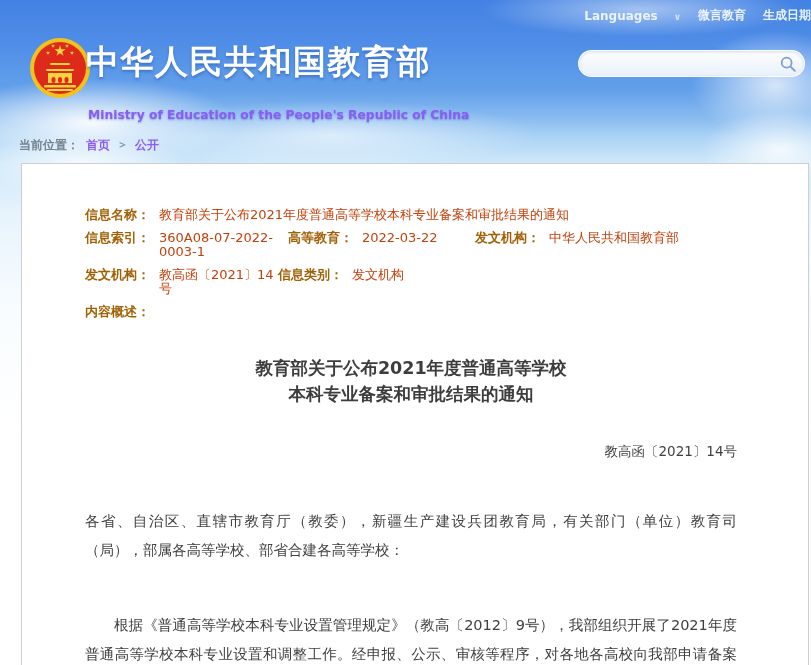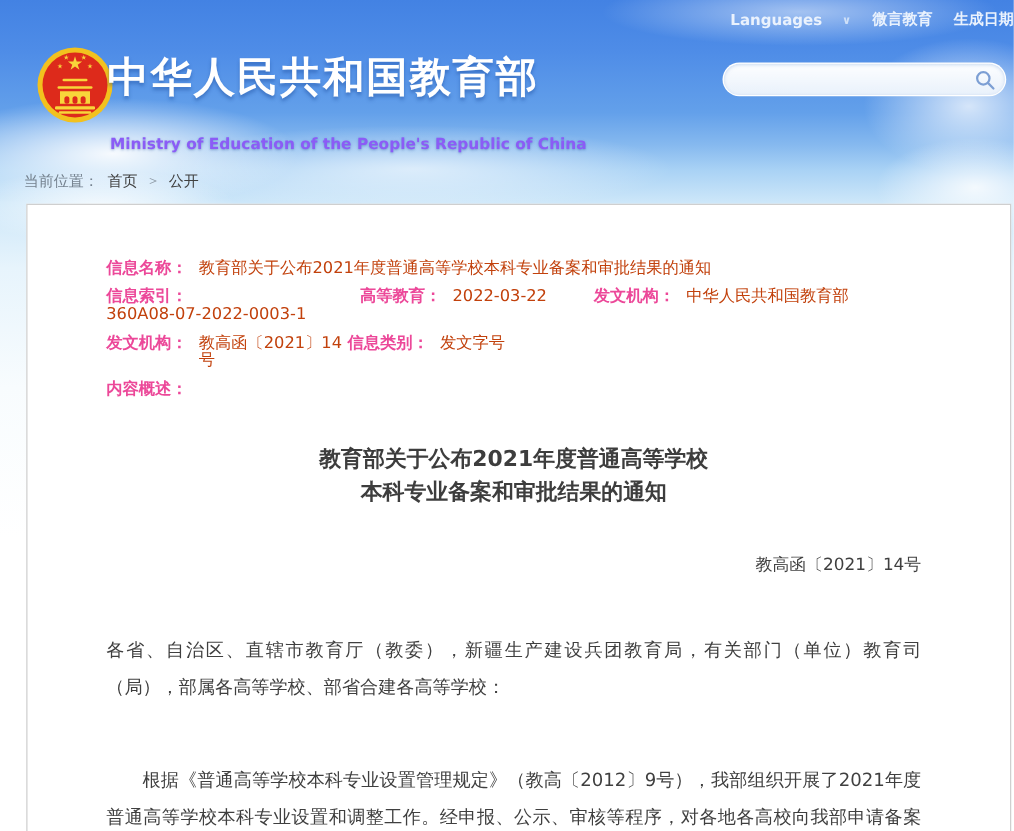--- a/index.html
+++ b/index.html
@@ -47,38 +47,38 @@
   }
   .search input {
     position:absolute; left:0; top:0; width:100%; height:100%;
     border:none; outline:none; background:transparent;
     padding:0 32px 0 14px; font-size:13px; color:#335;
   }
   .search .mag { position:absolute; right:7px; top:4px; width:18px; height:18px; cursor:pointer; }
 
   .breadcrumb {
     position:absolute; left:19px; top:137px; font-size:12px; color:#75828f;
-    display:flex; gap:7px; 
-  }
-  .breadcrumb .bc-link { cursor:pointer; color:#404040; }
+    display:flex; gap:7px; font-weight:bold;
+  }
+  .breadcrumb .bc-link { cursor:pointer; color:#8b5cf6; }
   .breadcrumb .bc-sep { color:#8b97a2; font-size:11px; }
 
   .panel {
     position:absolute; left:21px; top:163px; width:788px; min-height:520px;
     background:#ffffff; border:1px solid #cfcfcf;
     padding:44px 71px 30px 63px;
   }
 
   .meta { font-size:13px; color:#3f3f3f; }
   .meta-row { display:flex; margin-bottom:9px; line-height:14px; }
   .meta-field { display:flex; }
-  .f1 { width:203px;flex-direction:column; }
+  .f1 { width:203px; }
   .f2 { width:187px; }
   .g1 { width:193px; }
-  .m-label { font-weight:bold; color:#ec4899; white-space:nowrap; margin-right:9px; }
+  .m-label { font-weight:bold; color:#a16207; white-space:nowrap; margin-right:9px; }
   .m-value { color:#c2410c; }
 
   .doc-title {
     margin-top:36px; text-align:center; font-size:17.5px; font-weight:bold;
     color:#3d3d3d; line-height:26px;
   }
   .doc-number { margin-top:36px; text-align:right; font-size:13.5px; color:#3f3f3f; }
 
   .doc-body { margin-top:34px; font-size:14.5px; color:#3f3f3f; line-height:29px; text-align:justify; }
   .doc-body p { margin-bottom:14px;margin-top:46px; }
@@ -172,21 +172,21 @@
         <span class="m-value">中华人民共和国教育部</span>
       </div>
     </div>
     <div class="meta-row">
       <div class="meta-field g1">
         <span class="m-label">发文机构：</span>
         <span class="m-value">教高函〔2021〕14号</span>
       </div>
       <div class="meta-field">
         <span class="m-label">信息类别：</span>
-        <span class="m-value">发文字号</span>
+        <span class="m-value">发文机构</span>
       </div>
     </div>
     <div class="meta-row">
       <div class="meta-field">
         <span class="m-label">内容概述：</span>
       </div>
     </div>
   </div>
 
   <div class="doc-title">

